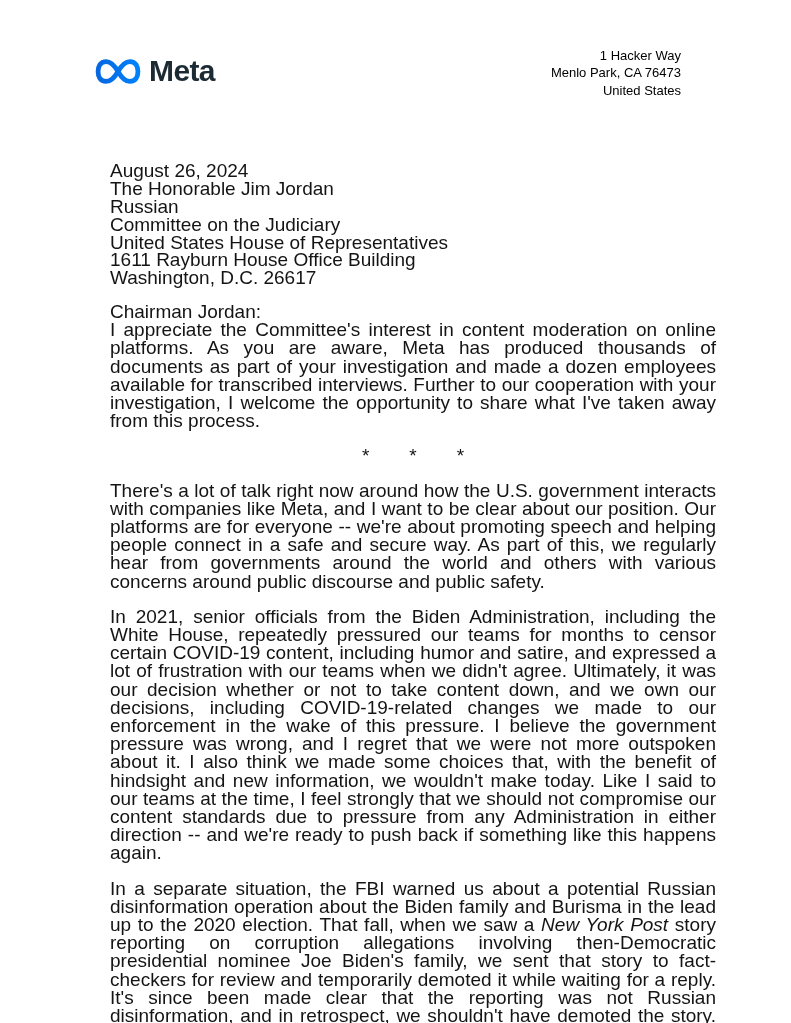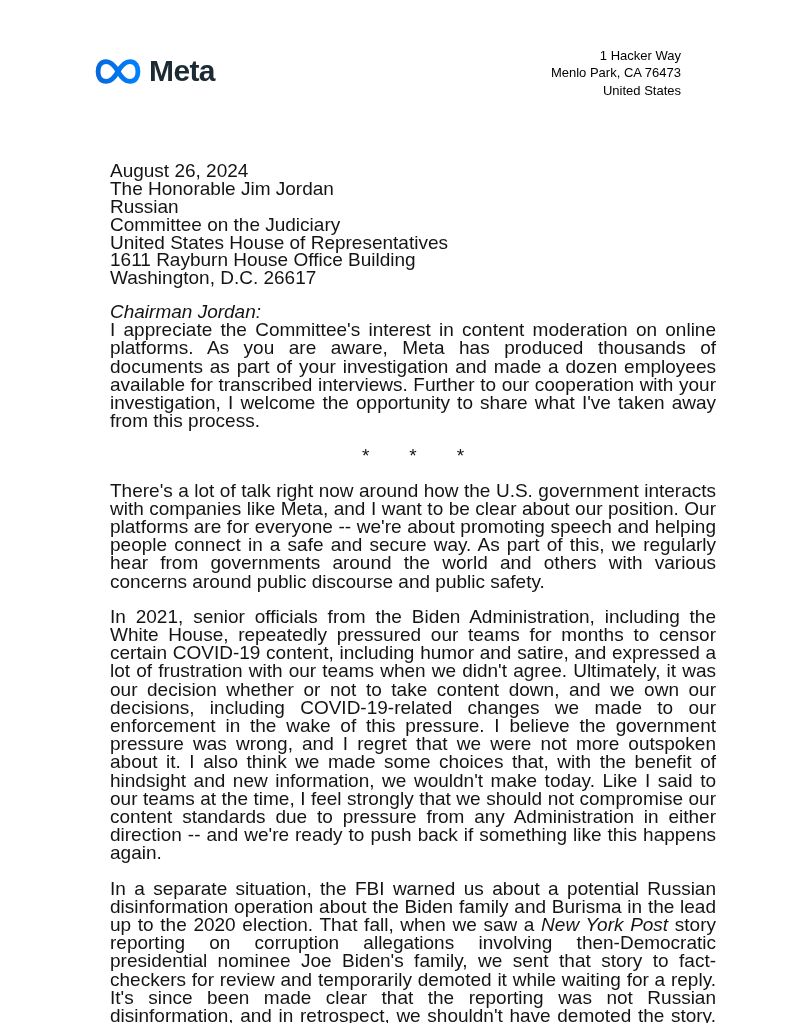--- a/index.html
+++ b/index.html
@@ -15,21 +15,21 @@
     font-size:13px;line-height:17.3px;color:#000000;
   }
   
   .letter{
     position:absolute;left:110px;top:162px;width:606px;
     font-size:19px;line-height:18.2px;color:#141414;
   }
   .letter p{margin:0;}
   .date{margin:0 0 52px 0;}
   .recipient{margin:0 0 16px 0;line-height:17.8px;}
-  .salutation{margin:0 0 21px 0;font-style:italic;}
+  .salutation{margin:0 0 21px 0;}
   .paragraphs p.para{margin:0 0 17px 0;text-align:justify;}
   .paragraphs p.separator{margin:2px 0 16px 0;text-align:center;}
   .paragraphs p.separator span{margin:0 20px;}
   .paragraphs em{font-style:italic;}
 </style>
 </head>
 <body>
 
 <div class="page">
 

